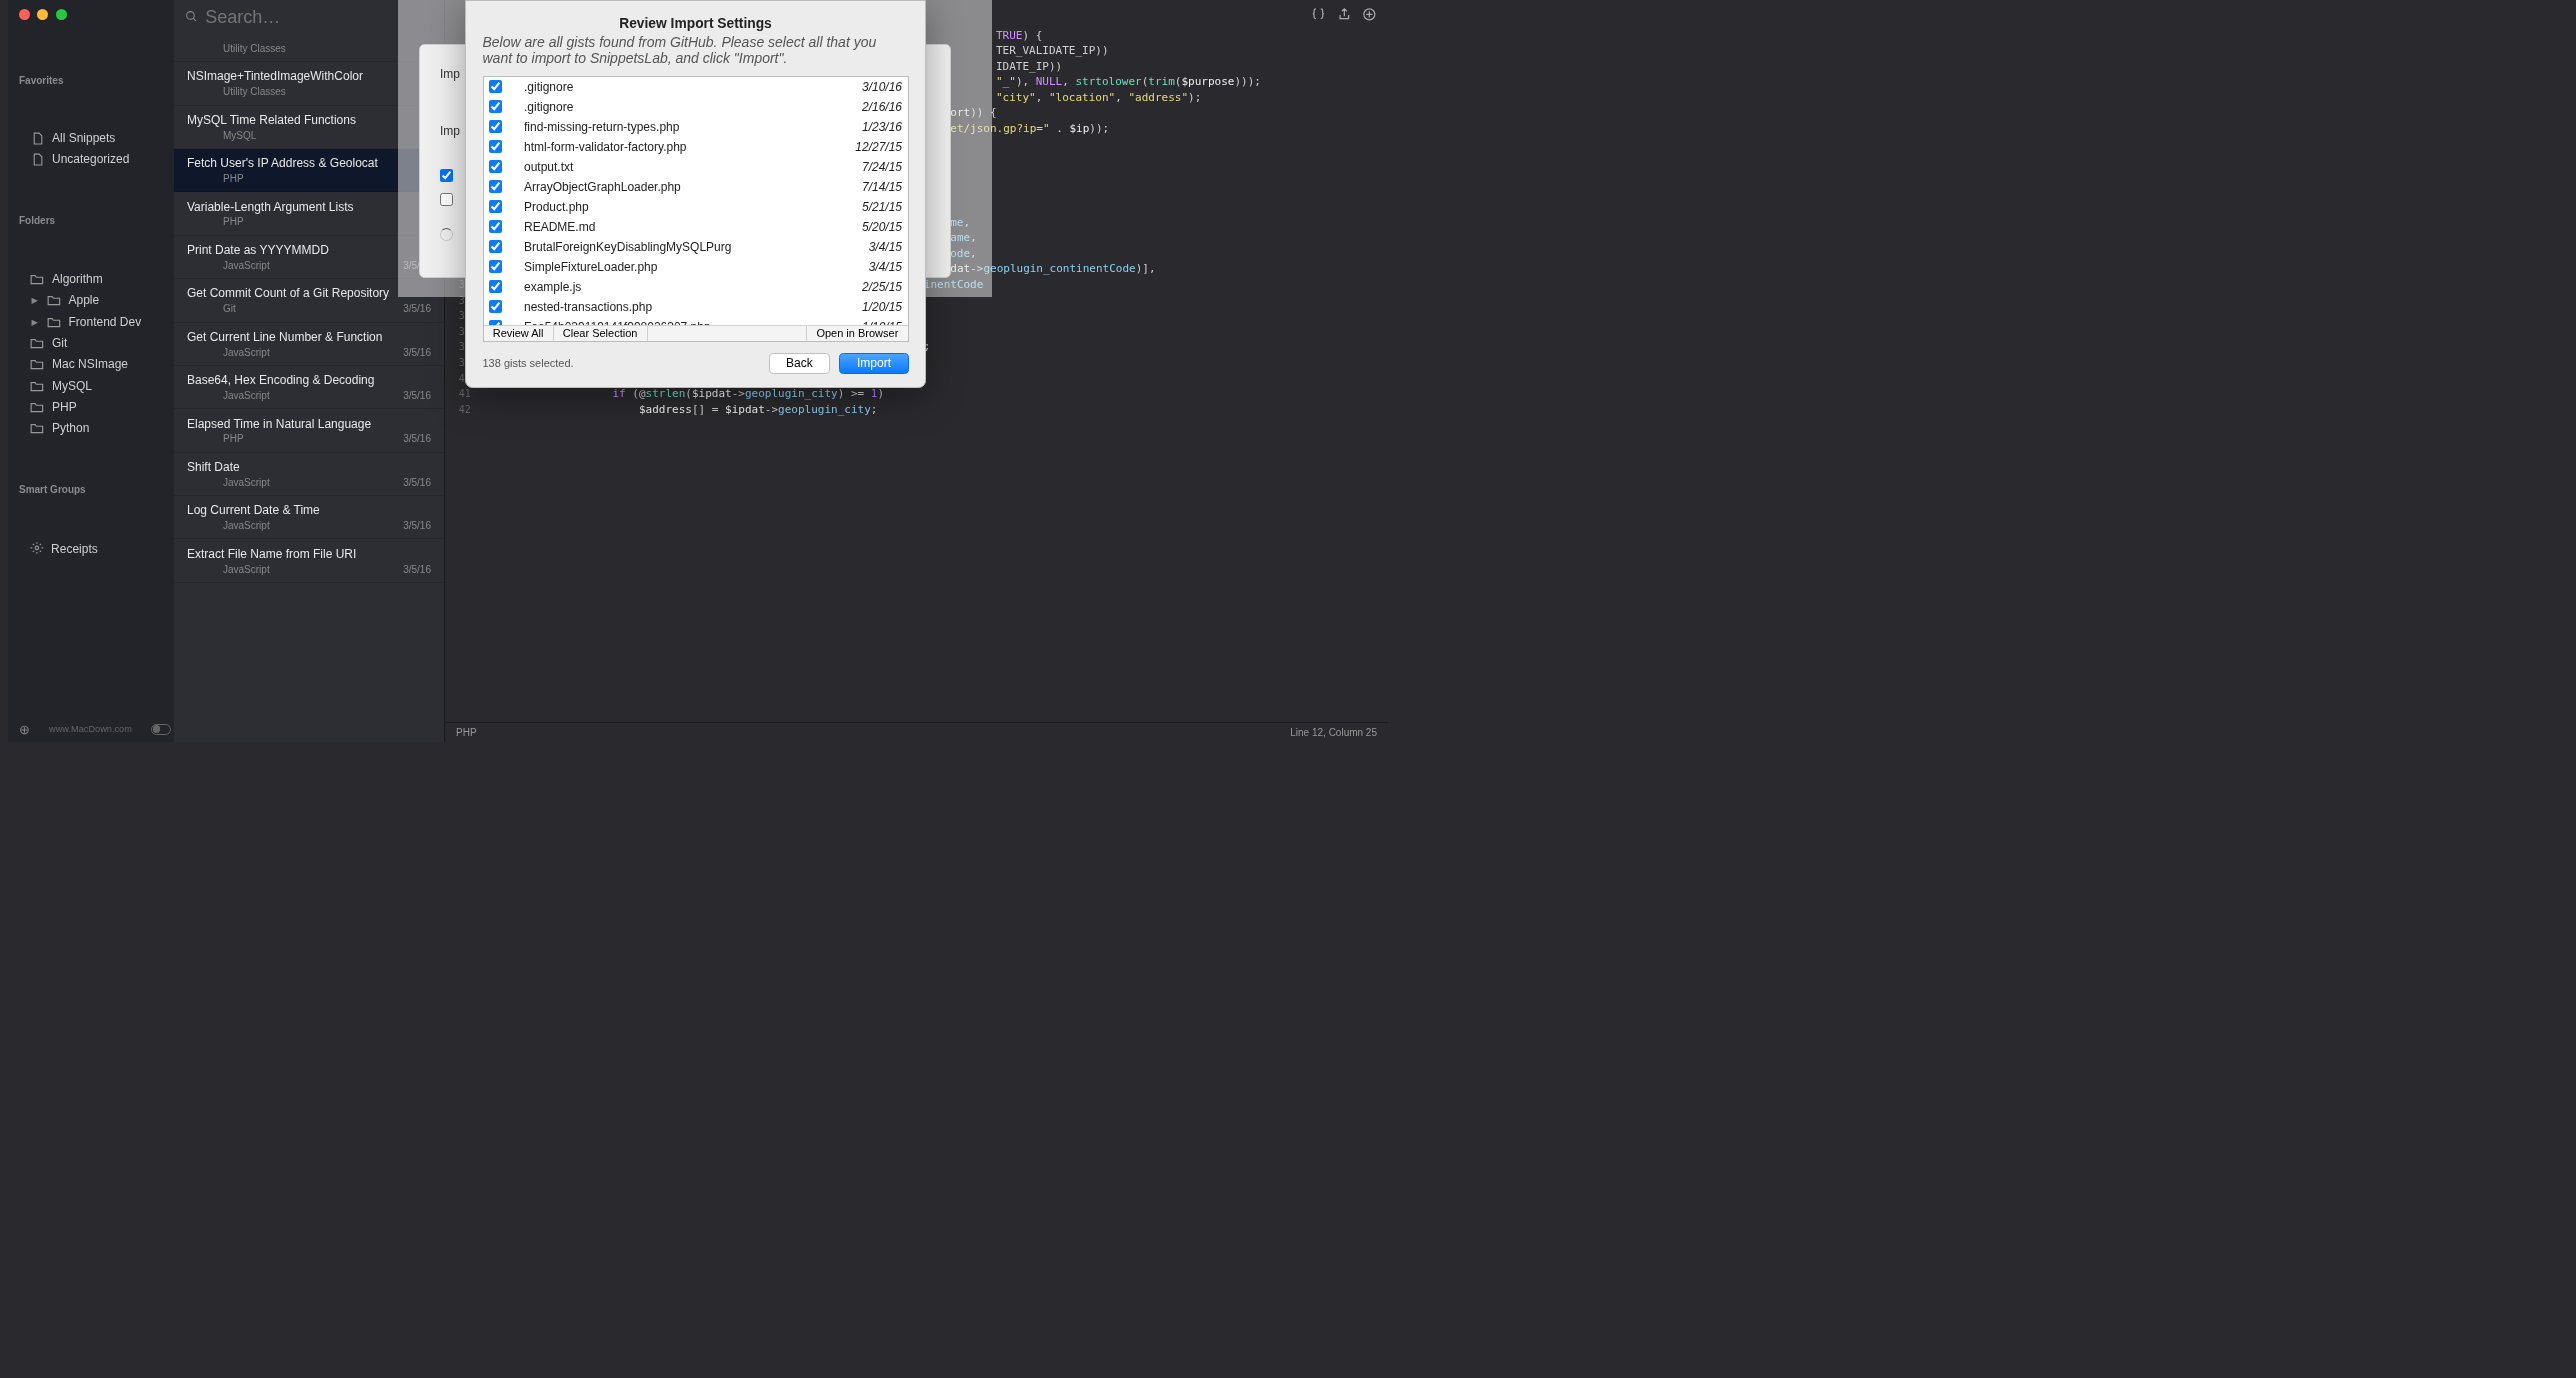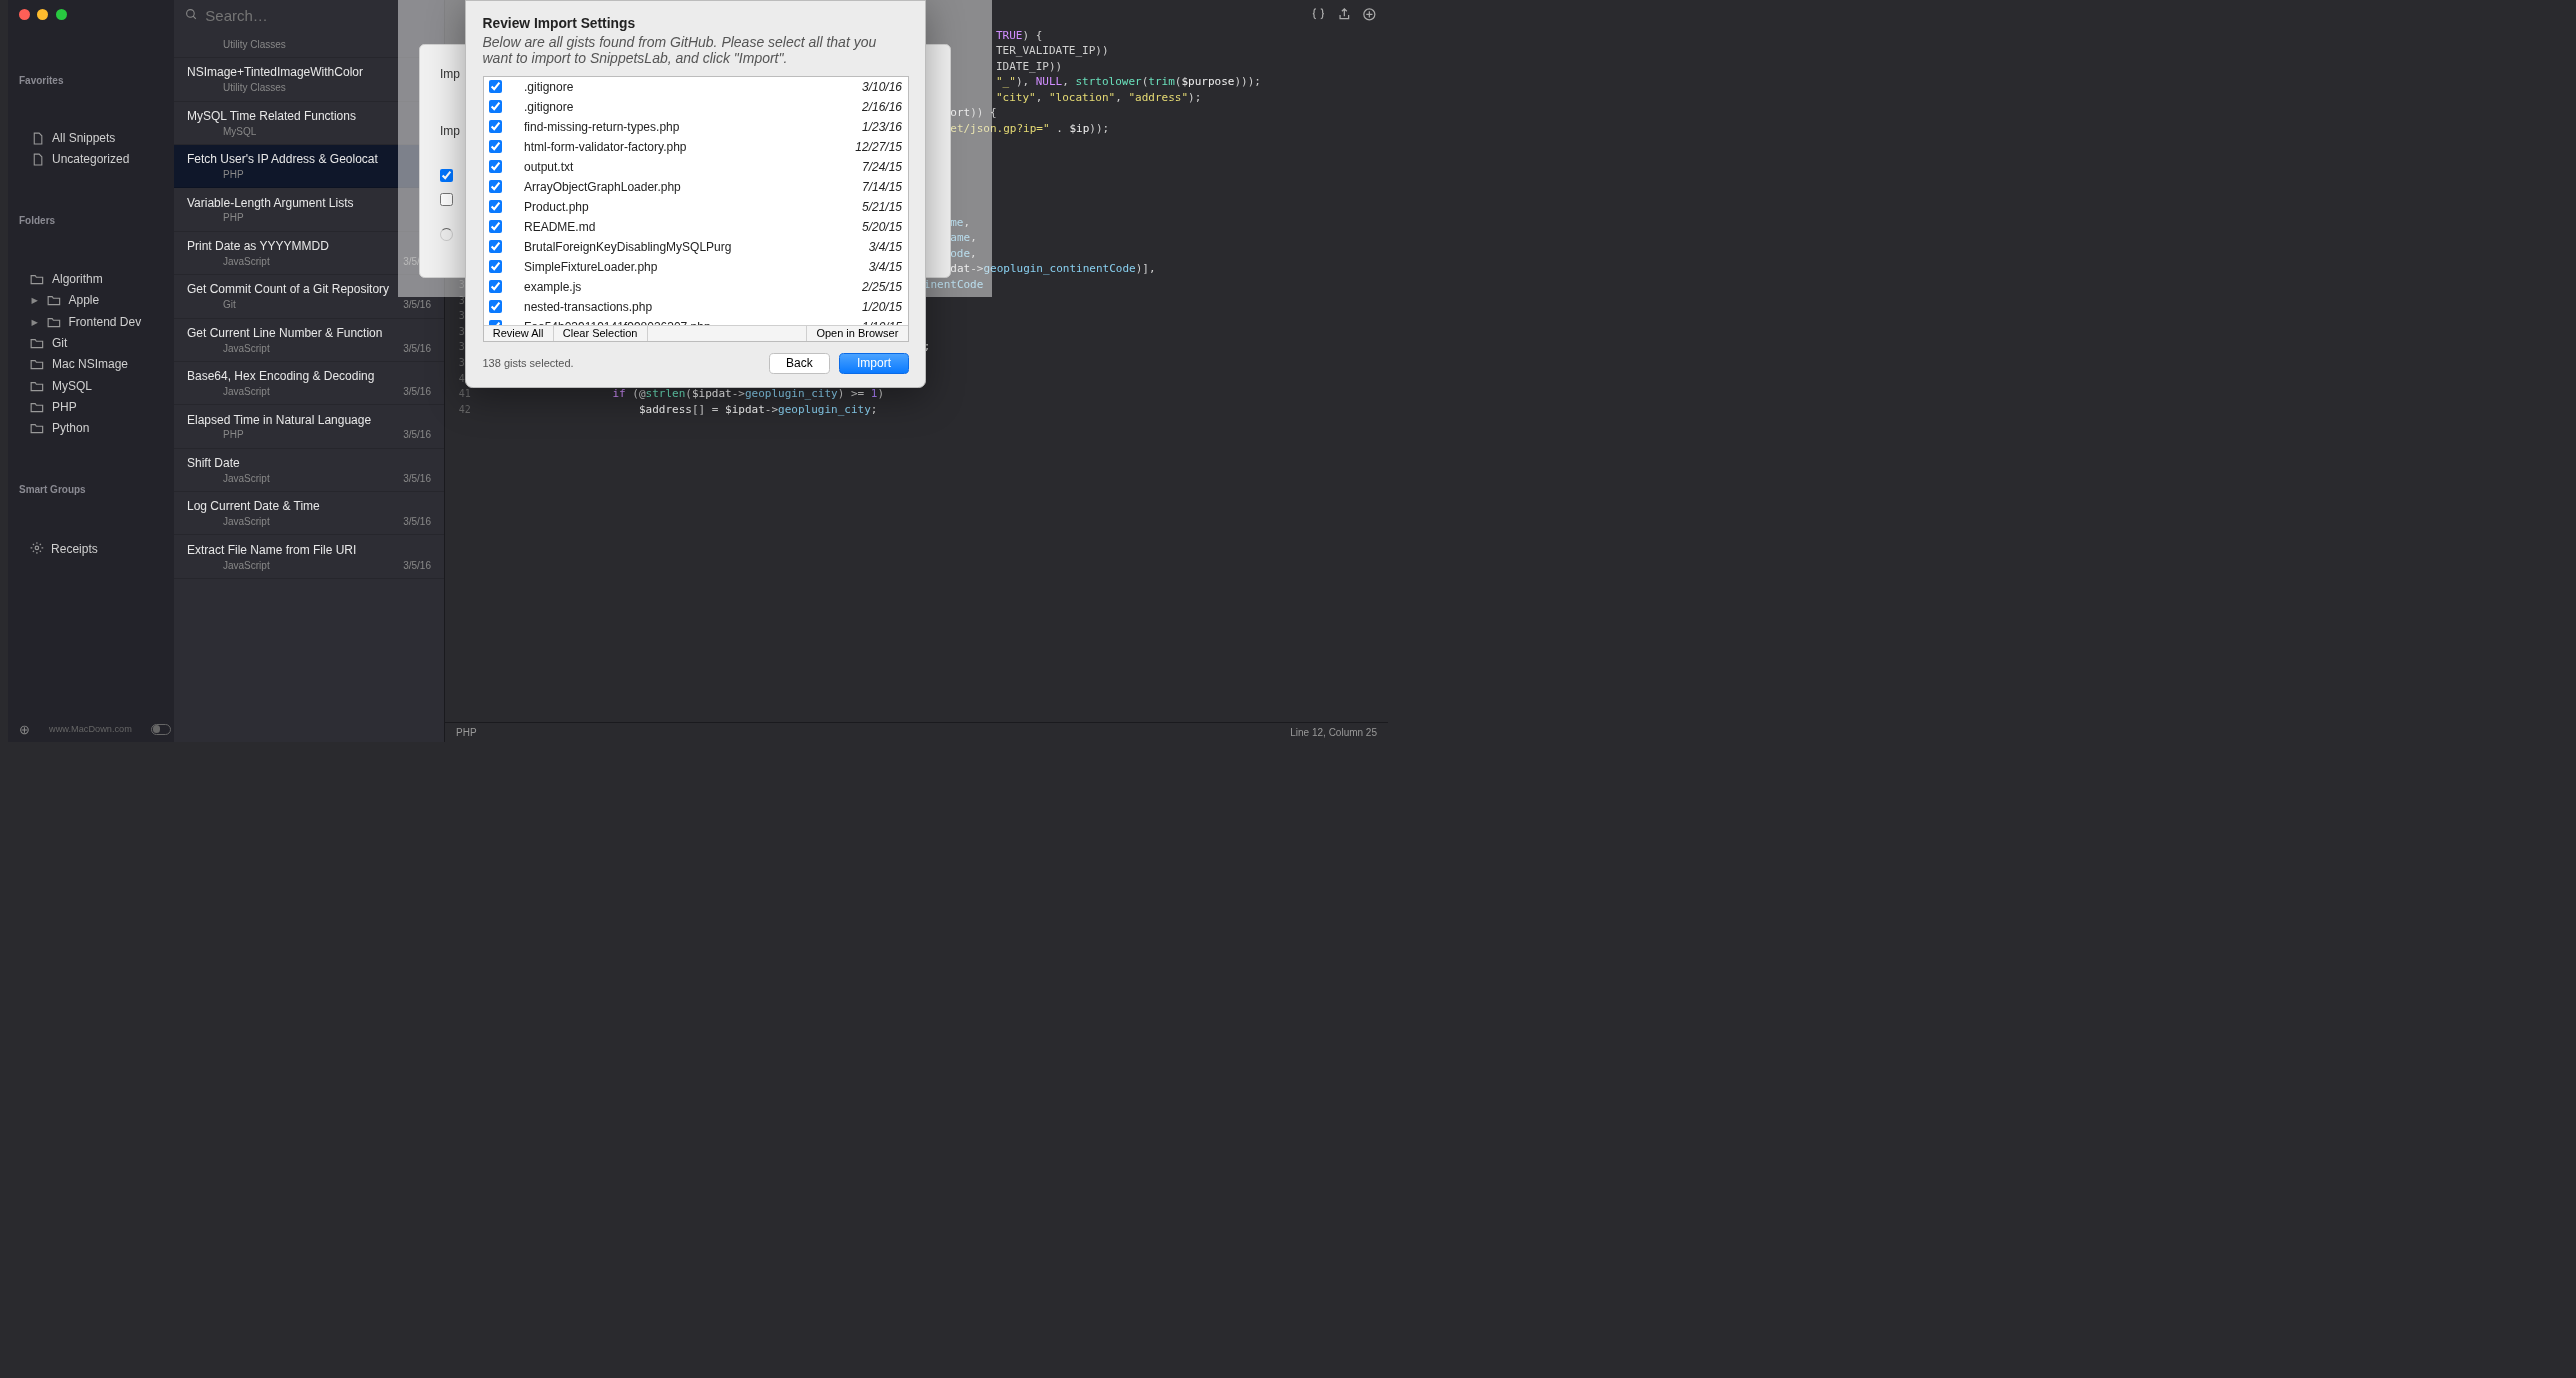--- a/index.html
+++ b/index.html
@@ -86,21 +86,21 @@
   display: flex;
   align-items: center;
   gap: 7.3px;
   padding: 7.3px 11px;
   color: #888;
 }
 .search-row input {
   background: transparent;
   border: none;
   color: #d0d0d0;
-  font-size: 15px;
+  font-size: 18px;
   outline: none;
   flex: 1;
 }
 .snippet-item {
   padding: 7.3px 13px;
   border-bottom: 0.9px solid rgba(0,0,0,0.15);
   cursor: pointer;
 }
 .snippet-item.selected { background: #0f172a; }
 .snippet-title { color: #e8e8e8; font-size: 12px; font-weight: 500; margin-bottom: 2.8px; white-space: nowrap; overflow: hidden; text-overflow: ellipsis;}
@@ -178,21 +178,21 @@
   left: 465px; top: 0;
   width: 461px;
   background: #ececec;
   border: 0.9px solid #bcbcbc;
   border-radius: 0 0 7.3px 7.3px;
   box-shadow: 0 9.2px 37px rgba(0,0,0,0.35);
   color: #222;
   padding-bottom: 13px;
 }
 .modal h2 {
-  font-size: 13.8px; font-weight: 700; padding: 14.7px 16.5px 3.7px;
+  font-size: 13.8px; font-weight: 700; padding: 14.7px 16.5px 3.7px; text-align: center;
 }
 .modal .subtitle {
   font-size: 14px; color: #555; padding: 0 16.5px 9.2px; font-style: italic;
 }
 .gist-table {
   margin: 0 16.5px;
   border: 0.9px solid #bcbcbc;
   background: white;
   height: 266px;
   overflow: hidden;

